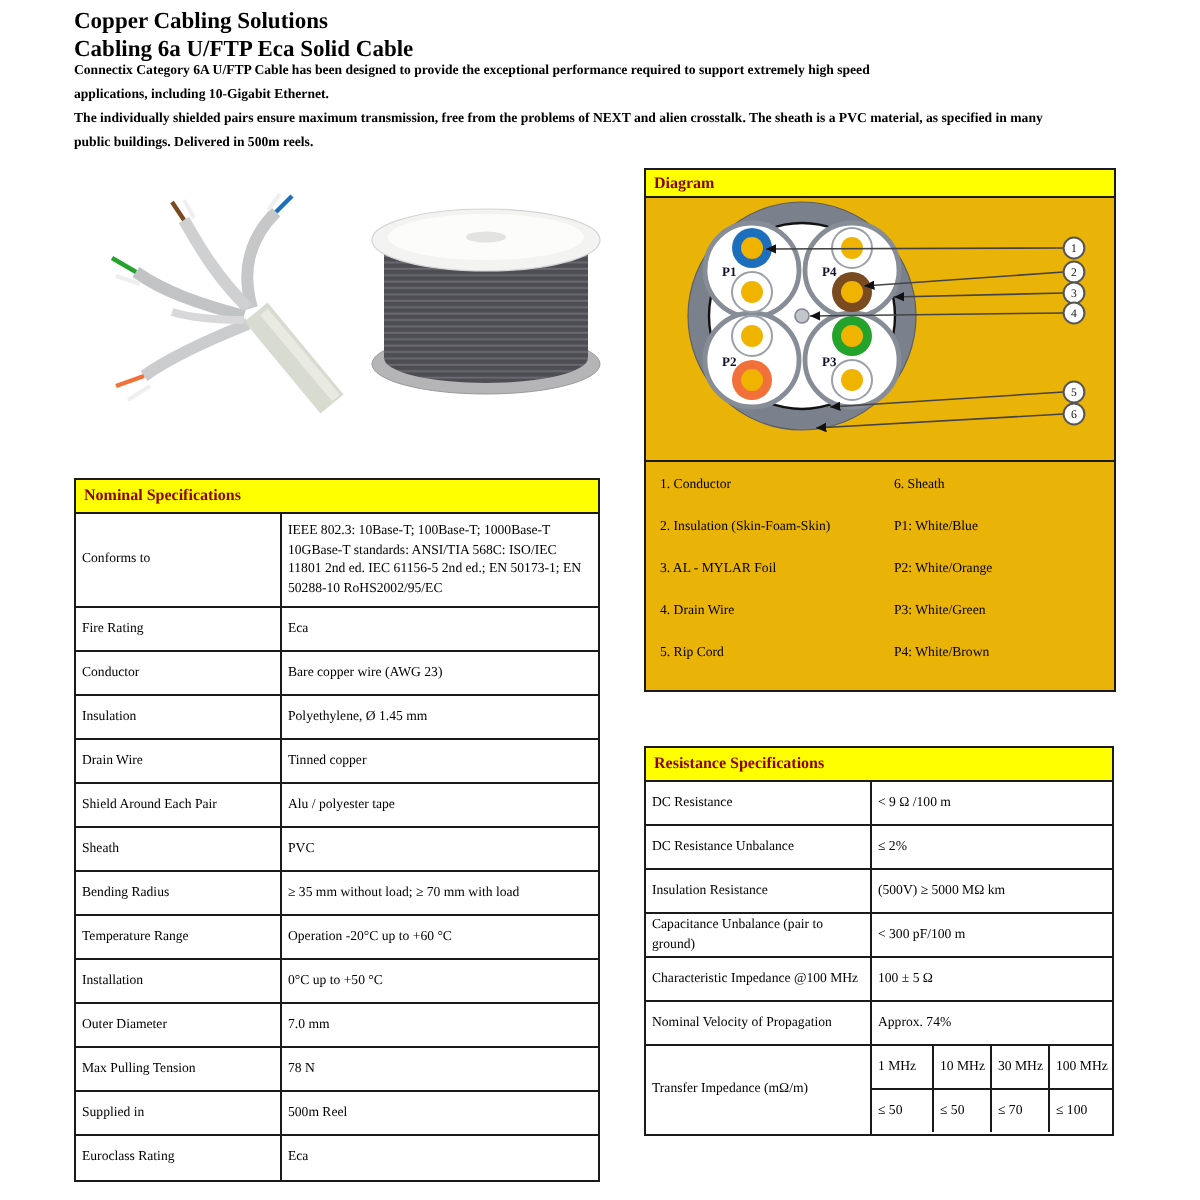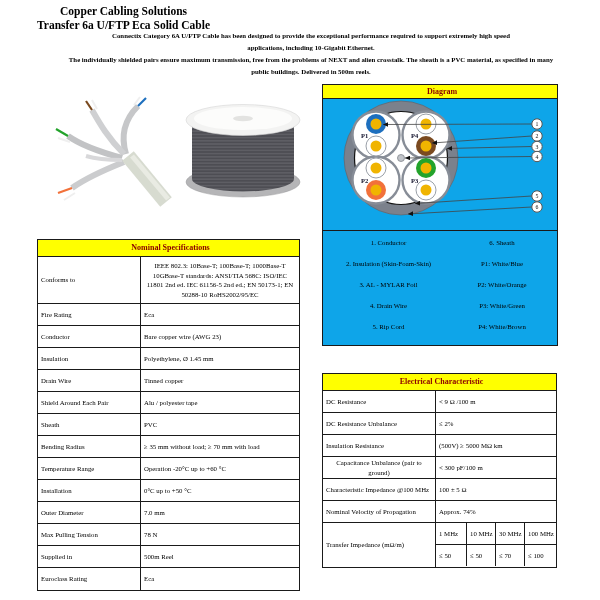--- a/index.html
+++ b/index.html
@@ -1,25 +1,25 @@
 <!DOCTYPE html>
 <html><head>
 <meta charset="utf-8">
 <style>
   html,body{margin:0;padding:0;background:#fff;}
   .page{position:relative;width:600px;height:600px;background:#fff;overflow:hidden;
-        font-family:"Liberation Serif",serif;color:#000;text-align:center;}
+        font-family:"Liberation Serif",serif;color:#000;}
   .title{position:absolute;left:37px;top:5px;font-weight:bold;font-size:11.5px;line-height:13.5px;}
   .para{position:absolute;left:37px;width:548px;font-weight:bold;font-size:6.8px;line-height:11.5px;}
   .para-1{top:30px;} .para-2{top:54px;}
   .photo{position:absolute;}
   .photo-cable{left:42px;top:96px;width:148px;height:118px;}
   .photo-reel{left:183px;top:92px;width:120px;height:112px;}
 
-  .panel{position:absolute;border:1.5px solid #1a1a1a;box-sizing:border-box;background:#0ea5e9;}
+  .panel{position:absolute;border:1.5px solid #1a1a1a;box-sizing:border-box;background:#eab308;}
   .panel-hdr{background:#FFFF00;color:#8B0000;font-weight:bold;font-size:8px;
              padding-left:4px;box-sizing:border-box;border-bottom:1.2px solid #1a1a1a;}
   .diagram-panel{left:322px;top:84px;width:236px;height:262px;}
   .diagram-panel .panel-hdr{height:14px;line-height:13px;}
   .diagram-svg{display:block;width:233px;height:131px;}
   .legend{box-sizing:border-box;height:114px;border-top:1.2px solid #1a1a1a;
           display:grid;grid-template-columns:117px 1fr;padding:8px 0 0 7px;font-size:6.8px;}
   .legend span{height:21px;display:block;}
 
   .spec-table{position:absolute;border:1.5px solid #1a1a1a;box-sizing:border-box;font-size:6.8px;background:#fff;}
@@ -39,21 +39,21 @@
   .tgrid .tcell.c1,.tgrid .tcell.c2,.tgrid .tcell.c3{border-left:1px solid #1a1a1a;}
   .tgrid .tcell.trow0{border-bottom:1px solid #1a1a1a;}
 </style>
 </head>
 <body>
 
 <div class="page">
 
   <div class="title">
     <div>Copper Cabling Solutions</div>
-    <div>Transfer 6a U/FTP Eca Solid Cable</div>
+    <div>Cabling 6a U/FTP Eca Solid Cable</div>
   </div>
   <div class="para para-1">
     <div>Connectix Category 6A U/FTP Cable has been designed to provide the exceptional performance required to support extremely high speed</div>
     <div>applications, including 10-Gigabit Ethernet.</div>
   </div>
   <div class="para para-2">
     <div>The individually shielded pairs ensure maximum transmission, free from the problems of NEXT and alien crosstalk. The sheath is a PVC material, as specified in many</div>
     <div>public buildings. Delivered in 500m reels.</div>
   </div>
 
@@ -247,21 +247,21 @@
       <div class="cell lab">Supplied in</div>
       <div class="cell">500m Reel</div>
     </div>
     <div class="srow">
       <div class="cell lab">Euroclass Rating</div>
       <div class="cell">Eca</div>
     </div>
   </section>
 
   <section class="spec-table electrical">
-    <div class="panel-hdr">Electrical Characteristic</div>
+    <div class="panel-hdr">Resistance Specifications</div>
     <div class="srow">
       <div class="cell lab">DC Resistance</div>
       <div class="cell">&lt; 9 Ω /100 m</div>
     </div>
     <div class="srow">
       <div class="cell lab">DC Resistance Unbalance</div>
       <div class="cell">≤ 2%</div>
     </div>
     <div class="srow">
       <div class="cell lab">Insulation Resistance</div>

